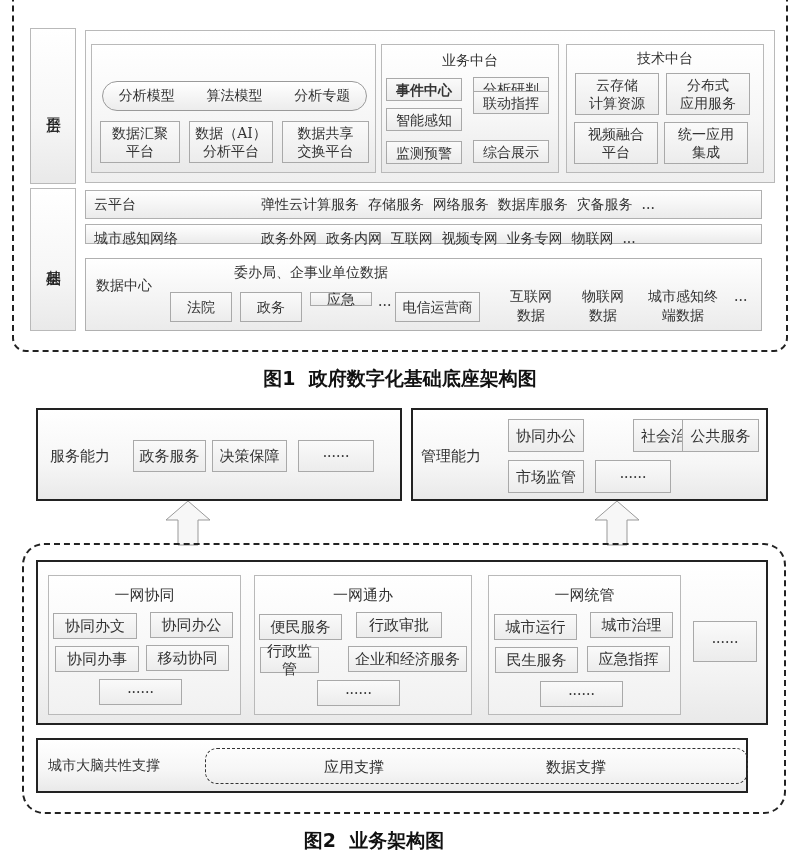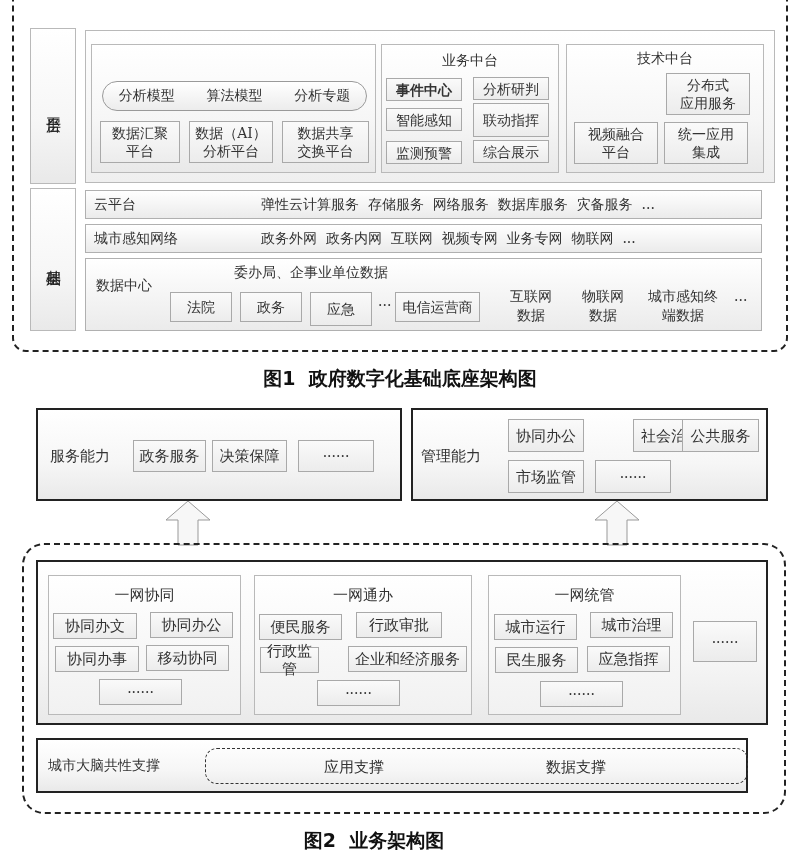--- a/index.html
+++ b/index.html
@@ -46,55 +46,57 @@
 分析平台</div>
   <div class="abs cell" style="left:190px; top:76px; width:87px; height:42px; white-space:pre-line;">数据共享
 交换平台</div>
 </div>
 
 <div class="abs panel grad" style="left:381px; top:44px; width:178px; height:129px;">
   <div class="abs lbl" style="left:0; top:7px; width:100%; text-align:center;">业务中台</div>
   <div class="abs cell" style="left:4px; top:33px; width:76px; height:23px;font-weight:bold;">事件中心</div>
   <div class="abs cell" style="left:91px; top:32px; width:76px; height:23px;">分析研判</div>
   <div class="abs cell" style="left:4px; top:63px; width:76px; height:23px;">智能感知</div>
-  <div class="abs cell" style="left:91px; top:58px; width:76px; height:34px;">联动指挥</div>
+  <div class="abs cell" style="left:91px; top:46px; width:76px; height:23px;">联动指挥</div>
   <div class="abs cell" style="left:4px; top:96px; width:76px; height:23px;">监测预警</div>
   <div class="abs cell" style="left:91px; top:95px; width:76px; height:23px;">综合展示</div>
 </div>
 
 <div class="abs panel grad" style="left:566px; top:44px; width:198px; height:129px;">
   <div class="abs lbl" style="left:0; top:5px; width:100%; text-align:center;">技术中台</div>
+  <div class="abs cell" style="left:8px; top:28px; width:84px; height:42px; white-space:pre-line;">云存储
+计算资源</div>
   <div class="abs cell" style="left:99px; top:28px; width:84px; height:42px; white-space:pre-line;">分布式
 应用服务</div>
   <div class="abs cell" style="left:7px; top:77px; width:84px; height:42px; white-space:pre-line;">视频融合
 平台</div>
   <div class="abs cell" style="left:97px; top:77px; width:84px; height:42px; white-space:pre-line;">统一应用
 集成</div>
 </div>
 
 <div class="abs panel grad" style="left:30px; top:188px; width:46px; height:143px; display:flex; align-items:center; justify-content:center;">
   <span class="vtext">基础层</span>
 </div>
 
 <div class="abs row-bar" style="left:85px; top:190px; width:677px; height:29px;">
   <span class="abs lbl" style="left:8px; top:5px;">云平台</span>
   <span class="abs lbl" style="left:175px; top:5px; white-space:pre;">弹性云计算服务  存储服务  网络服务  数据库服务  灾备服务  ...</span>
 </div>
 
-<div class="abs row-bar" style="left:85px; top:224px; width:677px; height:29px;">
+<div class="abs row-bar" style="left:85px; top:224px; width:677px; height:20px;">
   <span class="abs lbl" style="left:8px; top:5px;">城市感知网络</span>
   <span class="abs lbl" style="left:175px; top:5px; white-space:pre;">政务外网  政务内网  互联网  视频专网  业务专网  物联网  ...</span>
 </div>
 
 <div class="abs row-bar" style="left:85px; top:258px; width:677px; height:73px;">
   <span class="abs lbl" style="left:10px; top:18px;">数据中心</span>
   <span class="abs lbl" style="left:148px; top:5px;">委办局、企事业单位数据</span>
   <div class="abs cell" style="left:84px; top:33px; width:62px; height:30px;">法院</div>
   <div class="abs cell" style="left:154px; top:33px; width:62px; height:30px;">政务</div>
-  <div class="abs cell" style="left:224px; top:33px; width:62px; height:34px;">应急</div>
+  <div class="abs cell" style="left:224px; top:33px; width:62px; height:14px;">应急</div>
   <span class="abs lbl" style="left:292px; top:38px;">···</span>
   <div class="abs cell" style="left:309px; top:33px; width:85px; height:30px;">电信运营商</div>
   <div class="abs lbl" style="left:415px; top:28px; width:60px; text-align:center; white-space:pre-line; line-height:19px;">互联网
 数据</div>
   <div class="abs lbl" style="left:487px; top:28px; width:60px; text-align:center; white-space:pre-line; line-height:19px;">物联网
 数据</div>
   <div class="abs lbl" style="left:555px; top:28px; width:84px; text-align:center; white-space:pre-line; line-height:19px;">城市感知终
 端数据</div>
   <span class="abs lbl" style="left:648px; top:33px;">···</span>
 </div>

